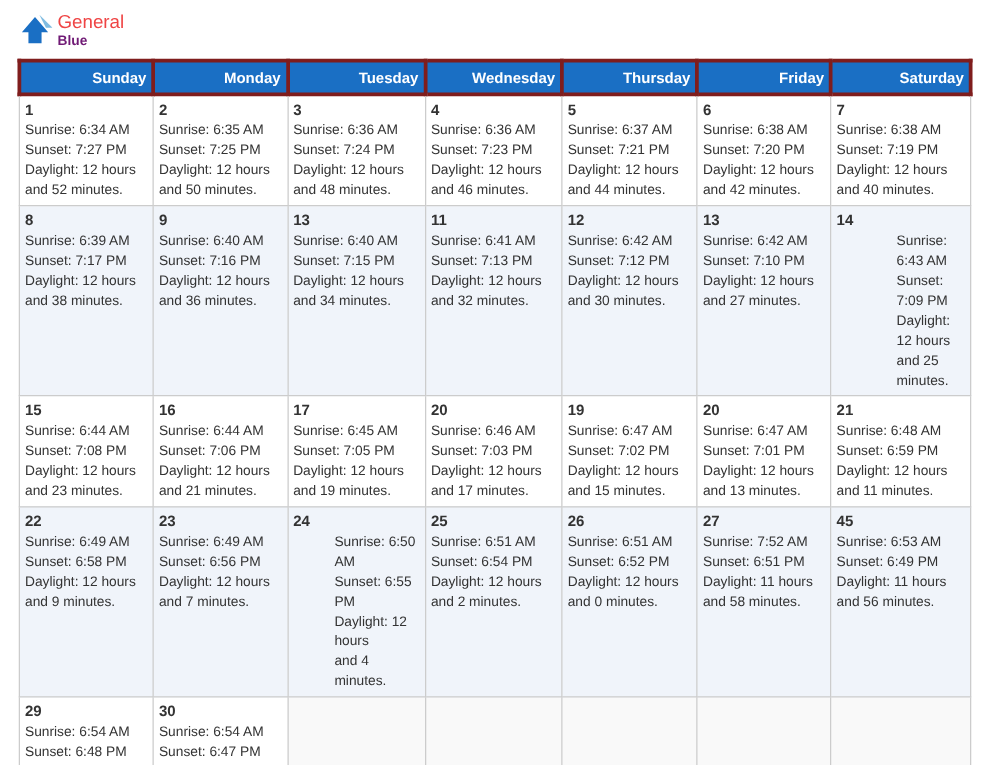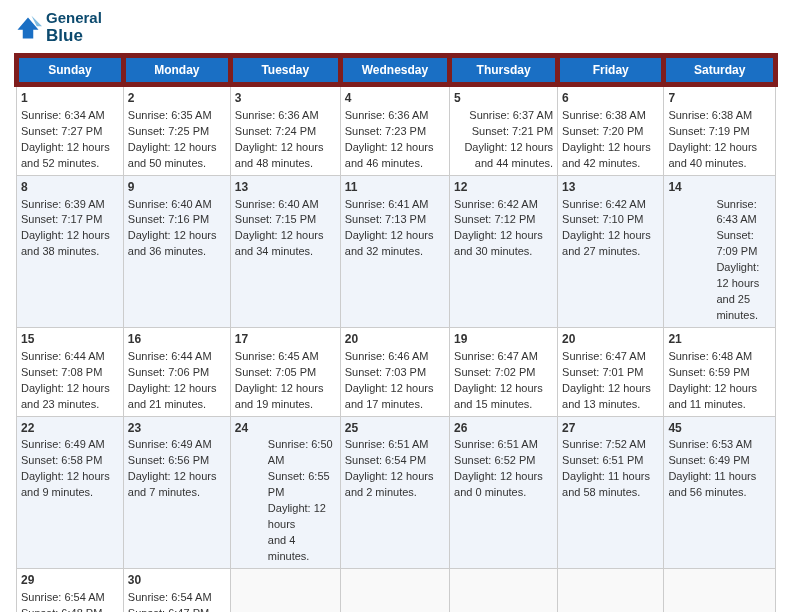--- a/index.html
+++ b/index.html
@@ -45,22 +45,22 @@
     .calendar {
       width: 100%;
       border-collapse: collapse;
     }
     .calendar th {
       background: #1a6fc4;
       color: #fff;
       font-size: 12px;
       font-weight: bold;
       padding: 5px 4px;
-      border: 5px solid #7f1d1d;
-      text-align: center;
+      border: 3px solid #7f1d1d;
+      text-align: right;
     }
     .calendar td {
       border: 1px solid #ccc;
       vertical-align: top;
       padding: 3px 4px;
       width: 113px;
       font-size: 9.5px;
       color: #333;
       line-height: 1.4;
       height: 84px;
@@ -90,22 +90,22 @@
 <body>
 
 <div class="page">
   <div class="header">
     <div class="logo">
       <svg class="logo-icon" viewBox="0 0 32 32">
         <polygon points="16,4 28,18 22,18 22,28 10,28 10,18 4,18" fill="#1a6fc4"></polygon>
         <polygon points="20,2 32,14 26,14" fill="#4a9fd4" opacity="0.7"></polygon>
       </svg>
       <div>
-        <div style="font-size:15px;font-weight:bold;color:#0c4a6e;line-height:1.1">General</div>
-        <div style="font-size:17px;font-weight:bold;color:#0c4a6e;line-height:1.1">Blue</div>
+        <div style="font-size:15px;font-weight:normal;color:#ef4444;line-height:1.1">General</div>
+        <div style="font-size:11px;font-weight:bold;color:#701a75;line-height:1.1">Blue</div>
       </div>
     </div>
     <div class="title-block">
       <div class="month-title"></div>
       <div class="location"></div>
     </div>
   </div>
 
   <table class="calendar">
     <thead>
@@ -144,21 +144,21 @@
           </td>
           <td>
             <span class="day-num">4</span>
             <div class="day-info" style="white-space: pre-line;">Sunrise: 6:36 AM
 Sunset: 7:23 PM
 Daylight: 12 hours
 and 46 minutes.</div>
           </td>
           <td>
             <span class="day-num">5</span>
-            <div class="day-info" style="white-space: pre-line; text-align: right;">Sunrise: 6:37 AM
+            <div class="day-info" style="white-space: pre-line;">Sunrise: 6:37 AM
 Sunset: 7:21 PM
 Daylight: 12 hours
 and 44 minutes.</div>
           </td>
           <td>
             <span class="day-num">6</span>
             <div class="day-info" style="white-space: pre-line;">Sunrise: 6:38 AM
 Sunset: 7:20 PM
 Daylight: 12 hours
 and 42 minutes.</div>

